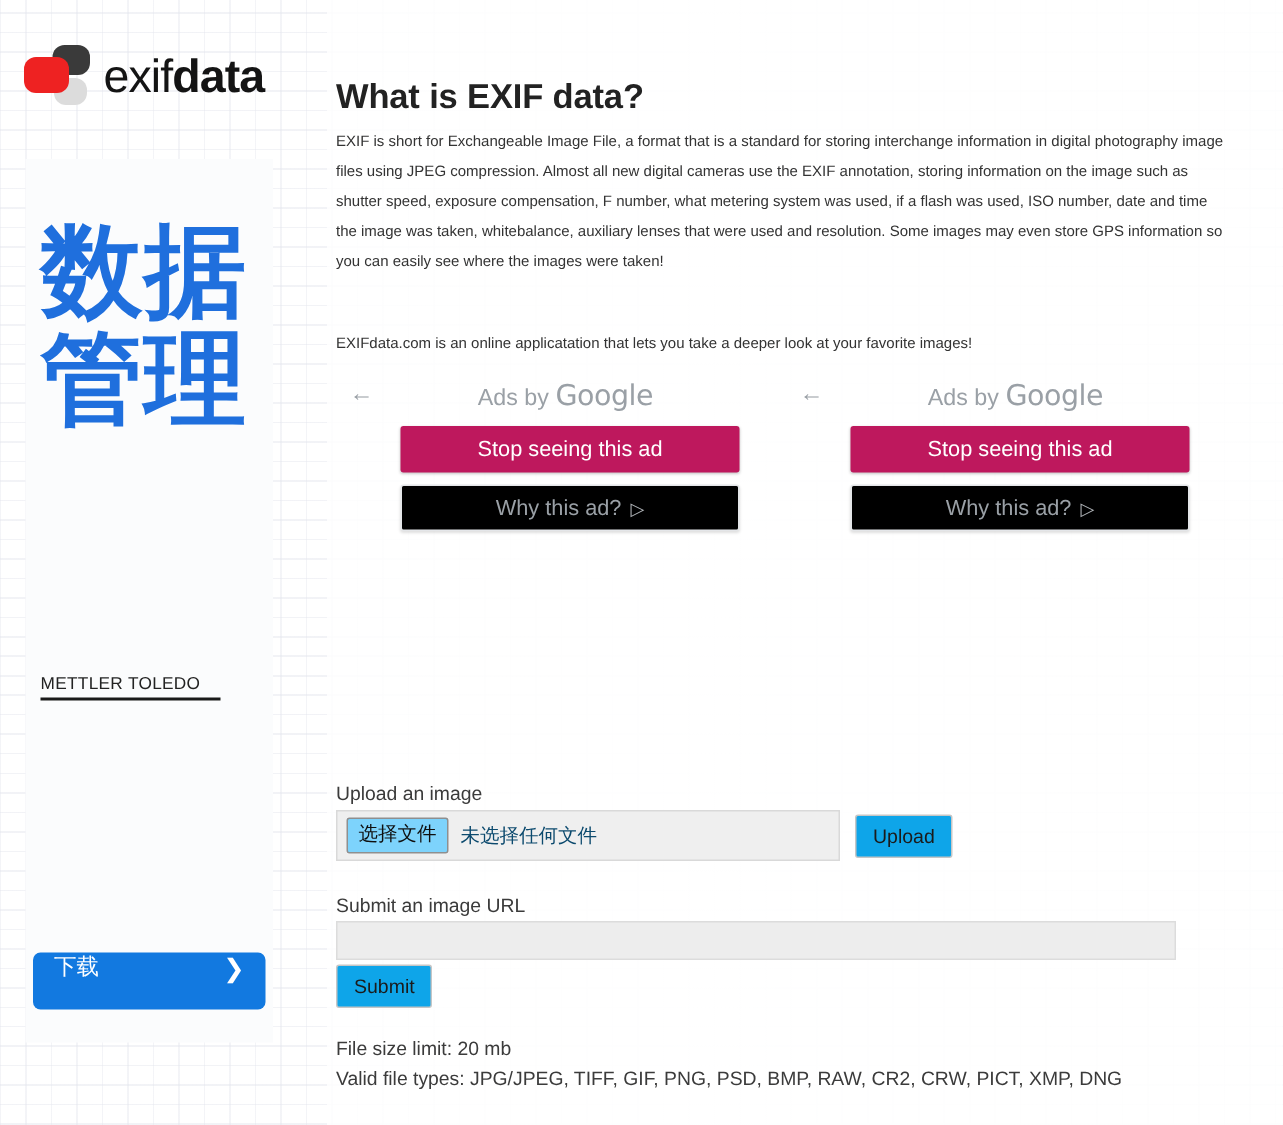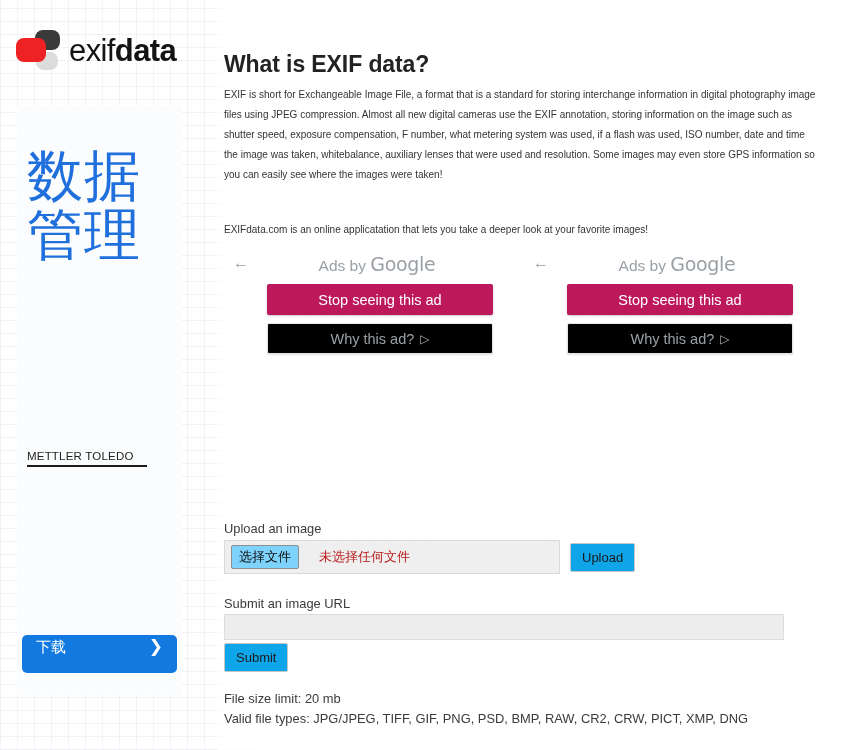--- a/index.html
+++ b/index.html
@@ -97,22 +97,22 @@
     transform-origin: 100px 280px;
     white-space: nowrap;
     font-family: "Liberation Sans", sans-serif;
     user-select: none;
   }
   .ad-cn-head {
     position: absolute;
     left: 10px; top: 40px;
     width: 150px;
     color: #1f6fdd;
-    font-size: 56px;
-    font-weight: 400;
+    font-size: 68px;
+    font-weight: 700;
     line-height: 1.06;
     letter-spacing: 1px;
     font-family: "DejaVu Sans", sans-serif;
   }
   .ad-brand {
     position: absolute;
     left: 10px; bottom: 228px;
     width: 140px;
   }
   .ad-brand-name {
@@ -127,23 +127,23 @@
     width: 120px;
     background: #1a1a1a;
   }
   .ad-cta {
     position: absolute;
     left: 5px; bottom: 22px;
     width: 155px; height: 38px;
     background: #1279e0;
     border-radius: 5px;
     display: flex;
-    align-items: flex-end;
+    align-items: flex-start;
     justify-content: space-between;
-    padding: 16px 14px;
+    padding: 0 14px;
     box-sizing: border-box;
     color: #fff;
   }
   .ad-cta-label { font-size: 15px; font-family:"DejaVu Sans", sans-serif; }
   .ad-cta-arrow { font-size: 17px; font-weight: 300; }
 
   
   #main {
     position: absolute;
     left: 222px; top: 0;
@@ -258,23 +258,23 @@
     background: #7dd3fc;
     border: 1px solid #8f8f8f;
     border-radius: 2px;
     padding: 2px 7px;
     font-size: 13px;
     color: #0f0f0f;
     font-family: "DejaVu Sans", sans-serif;
     line-height: 1.35;
   }
   .file-name {
-    margin-left: 20px;
+    margin-left: 8px;
     font-size: 13px;
-    color: #b91c1c;
+    color: #0c4a6e;
     font-family: "DejaVu Sans", sans-serif;
   }
   .btn-gray {
     background: #0ea5e9;
     border: 1px solid #c6c6c6;
     border-radius: 2px;
     font-size: 13px;
     color: #1b1b1b;
     padding: 6px 11px;
     box-sizing: border-box;

